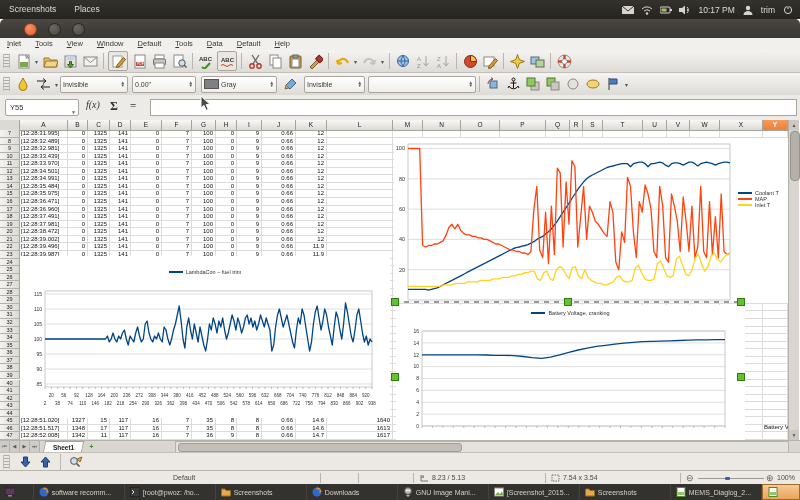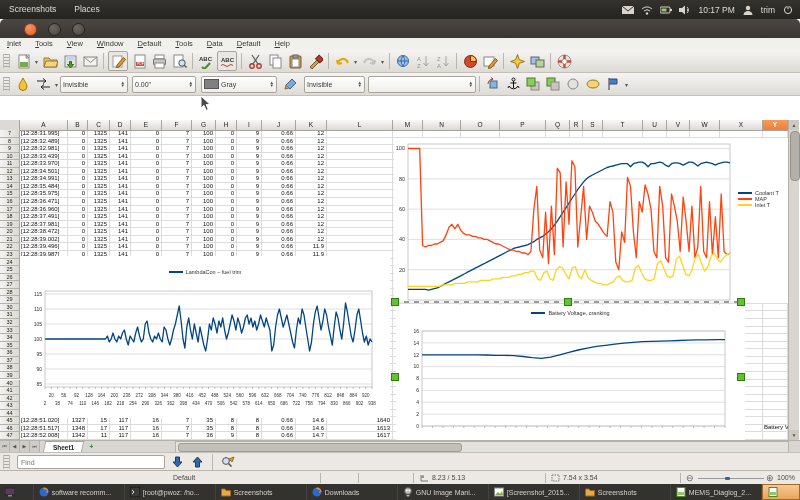--- a/index.html
+++ b/index.html
@@ -417,20 +417,29 @@
       </div>
     <div class="ti">
       <svg width="14" height="14" viewBox="0 0 14 14">
           <line x1="3" y1="1" x2="3" y2="13" stroke="#333"></line>
           <path d="M3,2 H11 V7 H3" fill="#4a7cc2" stroke="#2a4a7a"></path>
         </svg>
       </div>
     <div class="caret">▾</div>
   </div>
 
+  <div class="abs" id="formulabar">
+    <div id="namebox">
+      <span>Y55</span><span class="dd">▼</span>
+    </div>
+    <div class="fbtn" style="left:86px">f(x)</div>
+    <div class="fbtn" style="left:110px;font-style:normal;font-weight:bold;font-size:12px">Σ</div>
+    <div class="fbtn" style="left:130px;font-style:normal;font-weight:bold;font-size:11px">=</div>
+    <div id="formula-input"></div>
+  </div>
 
   <div class="abs" id="sheet">
     <div id="corner"></div>
     <div id="rowlines"></div>
     <div id="gridcols">
         <div class="vline" style="left: 67px;"></div>
         <div class="vline" style="left: 87px;"></div>
         <div class="vline" style="left: 109px;"></div>
         <div class="vline" style="left: 130px;"></div>
         <div class="vline" style="left: 161px;"></div>
@@ -1022,21 +1031,20 @@
     <div class="tabnav">⏭</div>
     <div id="sheettab"><span>Sheet1</span></div>
     <div id="addtab">+</div>
   </div>
   <div class="abs" id="hscroll">
     <div id="hthumb"></div>
   </div>
 
   <div class="abs" id="findbar">
     <div class="grip"></div>
-    <input id="find-input" placeholder="Find" style="">
     <div class="findbtn">
       <svg width="11" height="12" viewBox="0 0 11 12">
           <path d="M5.5,11 L1,6 H3.5 V1 H7.5 V6 H10 Z" fill="#3465a4" stroke="#1f3d66"></path>
         </svg>
       </div>
     <div class="findbtn">
       <svg width="11" height="12" viewBox="0 0 11 12">
           <path d="M5.5,1 L10,6 H7.5 V11 H3.5 V6 H1 Z" fill="#3465a4" stroke="#1f3d66"></path>
         </svg>
       </div>

